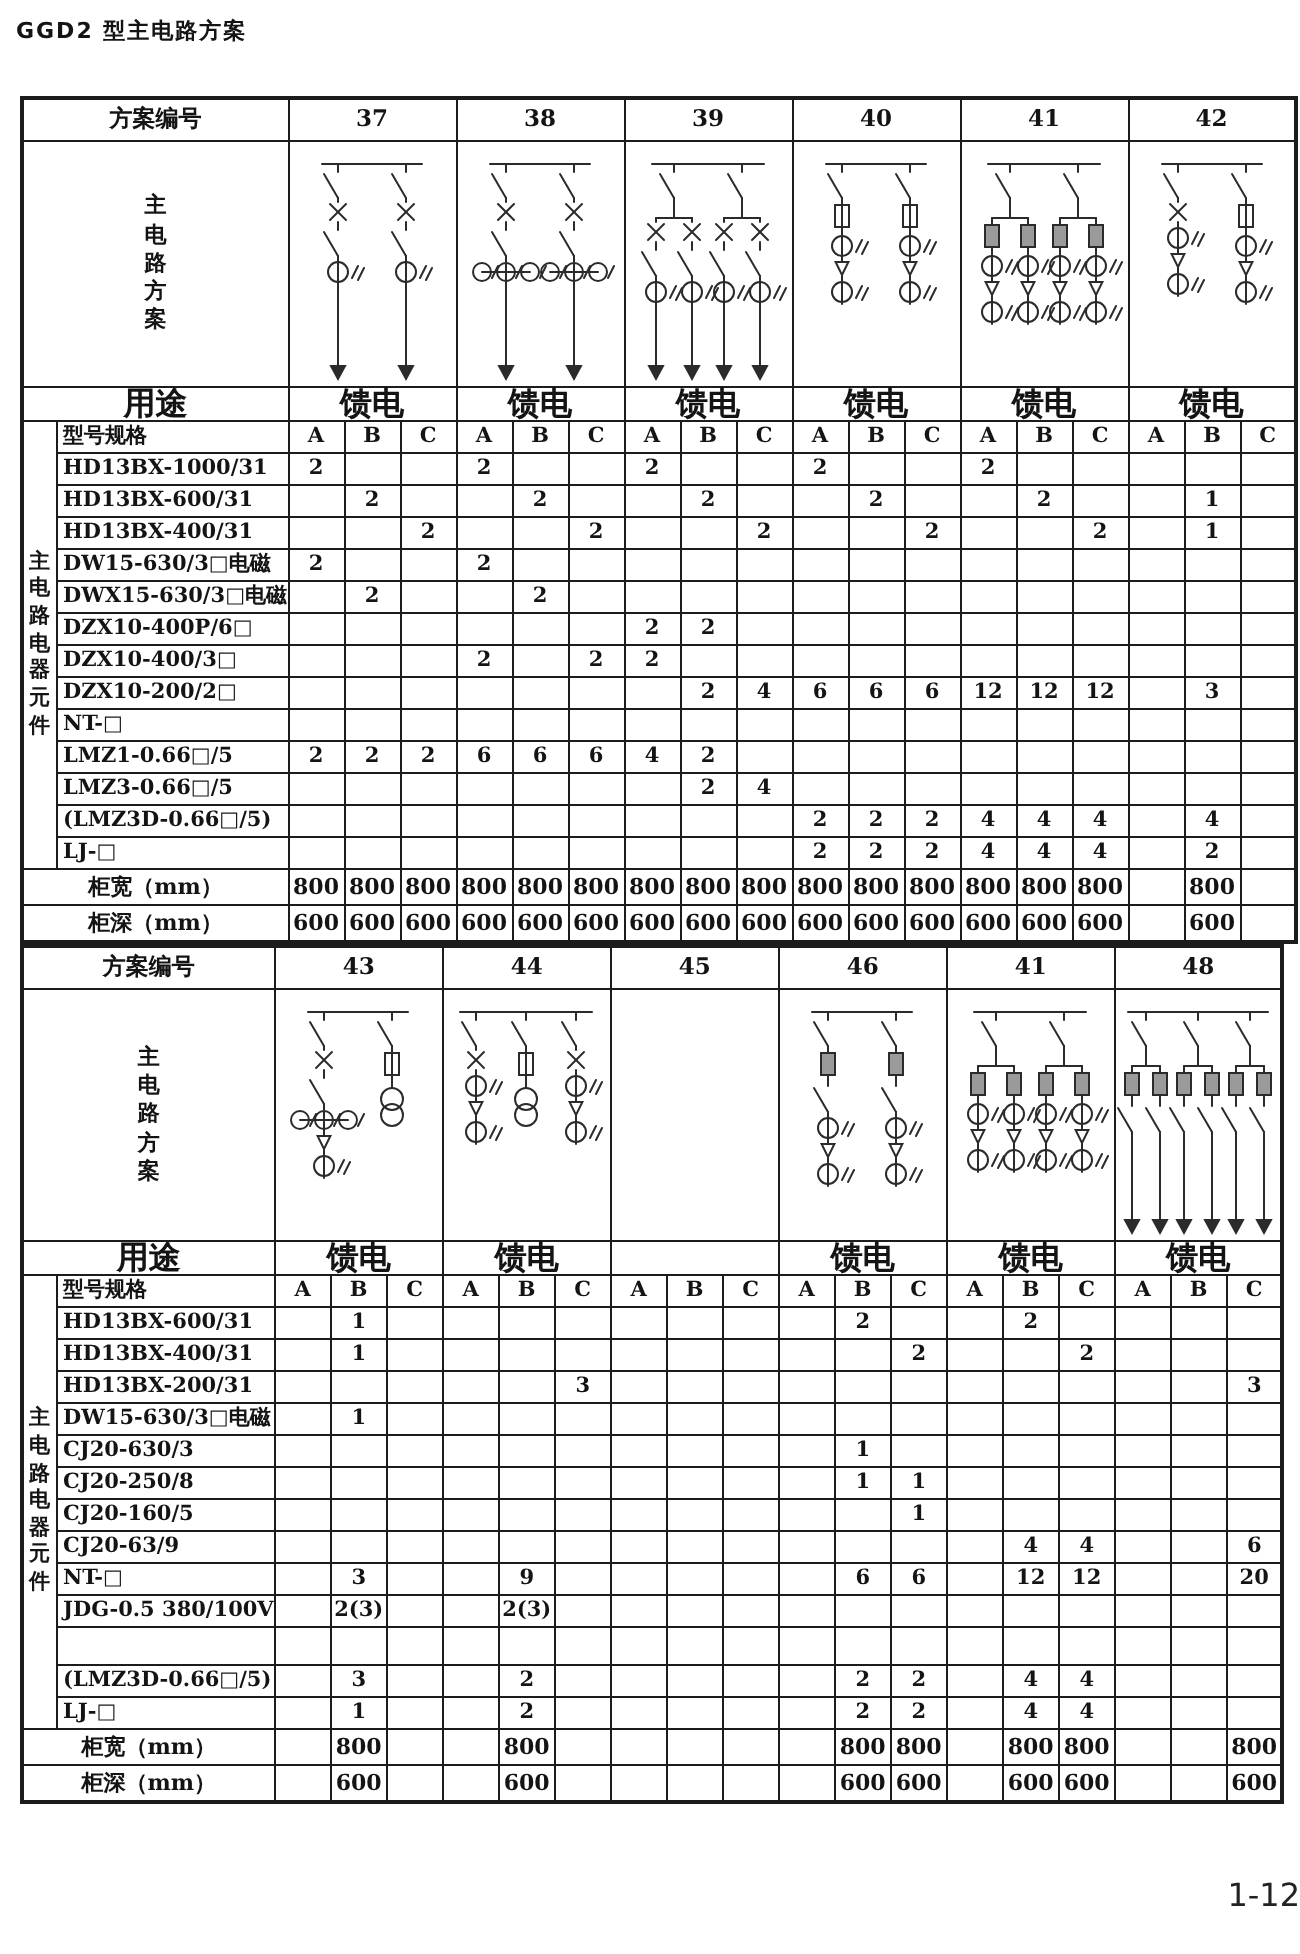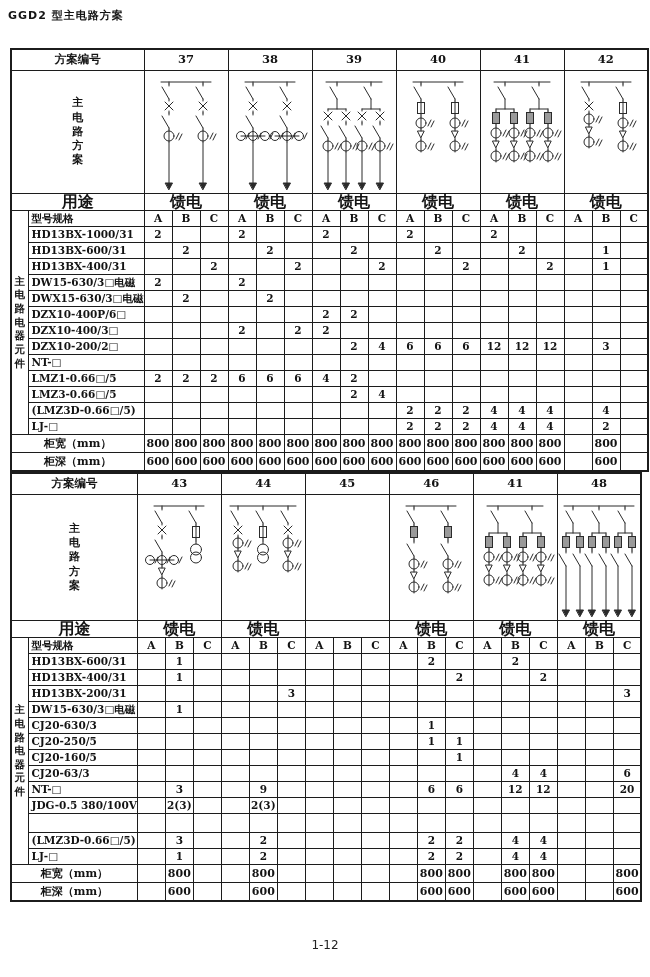--- a/index.html
+++ b/index.html
@@ -14,21 +14,21 @@
           text-align:center;vertical-align:middle;overflow:visible;white-space:nowrap;
           line-height:1;height:15px;}
   .tbl{border:2px solid #1c1c1c;}
   td.namecell{text-align:left;padding-left:3px;}
   td.diagcell{height:122px;vertical-align:middle;}
   td.vert{white-space:pre-line;line-height:1.3;font-size:11px;}
   td.schemeno{height:20px;font-size:11.5px;}
   td.usage{height:16px;font-size:16px;}
   td.dim{height:17px;font-size:11px;}
   td.emptyrow{height:18px;}
-  .pageno{position:absolute;left:0;width:100%;top:938px;text-align:center;font-size:12px;
+  .pageno{position:absolute;left:0;width:100%;top:938px;text-align:right;font-size:16px;
           font-family:"DejaVu Sans","Liberation Sans",sans-serif;color:#222;}
   svg.diag{display:block;margin:0 auto;}
 </style>
 </head>
 <body>
 
 <div class="page">
   <div class="title">GGD2 型主电路方案</div>
   <table class="tbl" id="t1">
       <colgroup>
@@ -1214,21 +1214,21 @@
           <td>1</td>
           <td></td>
           <td></td>
           <td></td>
           <td></td>
           <td></td>
           <td></td>
           <td></td>
         </tr>
         <tr>
-          <td class="namecell">CJ20-250/5</td>
+          <td class="namecell">CJ20-250/8</td>
           <td></td>
           <td></td>
           <td></td>
           <td></td>
           <td></td>
           <td></td>
           <td></td>
           <td></td>
           <td></td>
           <td></td>
@@ -1256,21 +1256,21 @@
           <td></td>
           <td>1</td>
           <td></td>
           <td></td>
           <td></td>
           <td></td>
           <td></td>
           <td></td>
         </tr>
         <tr>
-          <td class="namecell">CJ20-63/3</td>
+          <td class="namecell">CJ20-63/9</td>
           <td></td>
           <td></td>
           <td></td>
           <td></td>
           <td></td>
           <td></td>
           <td></td>
           <td></td>
           <td></td>
           <td></td>

